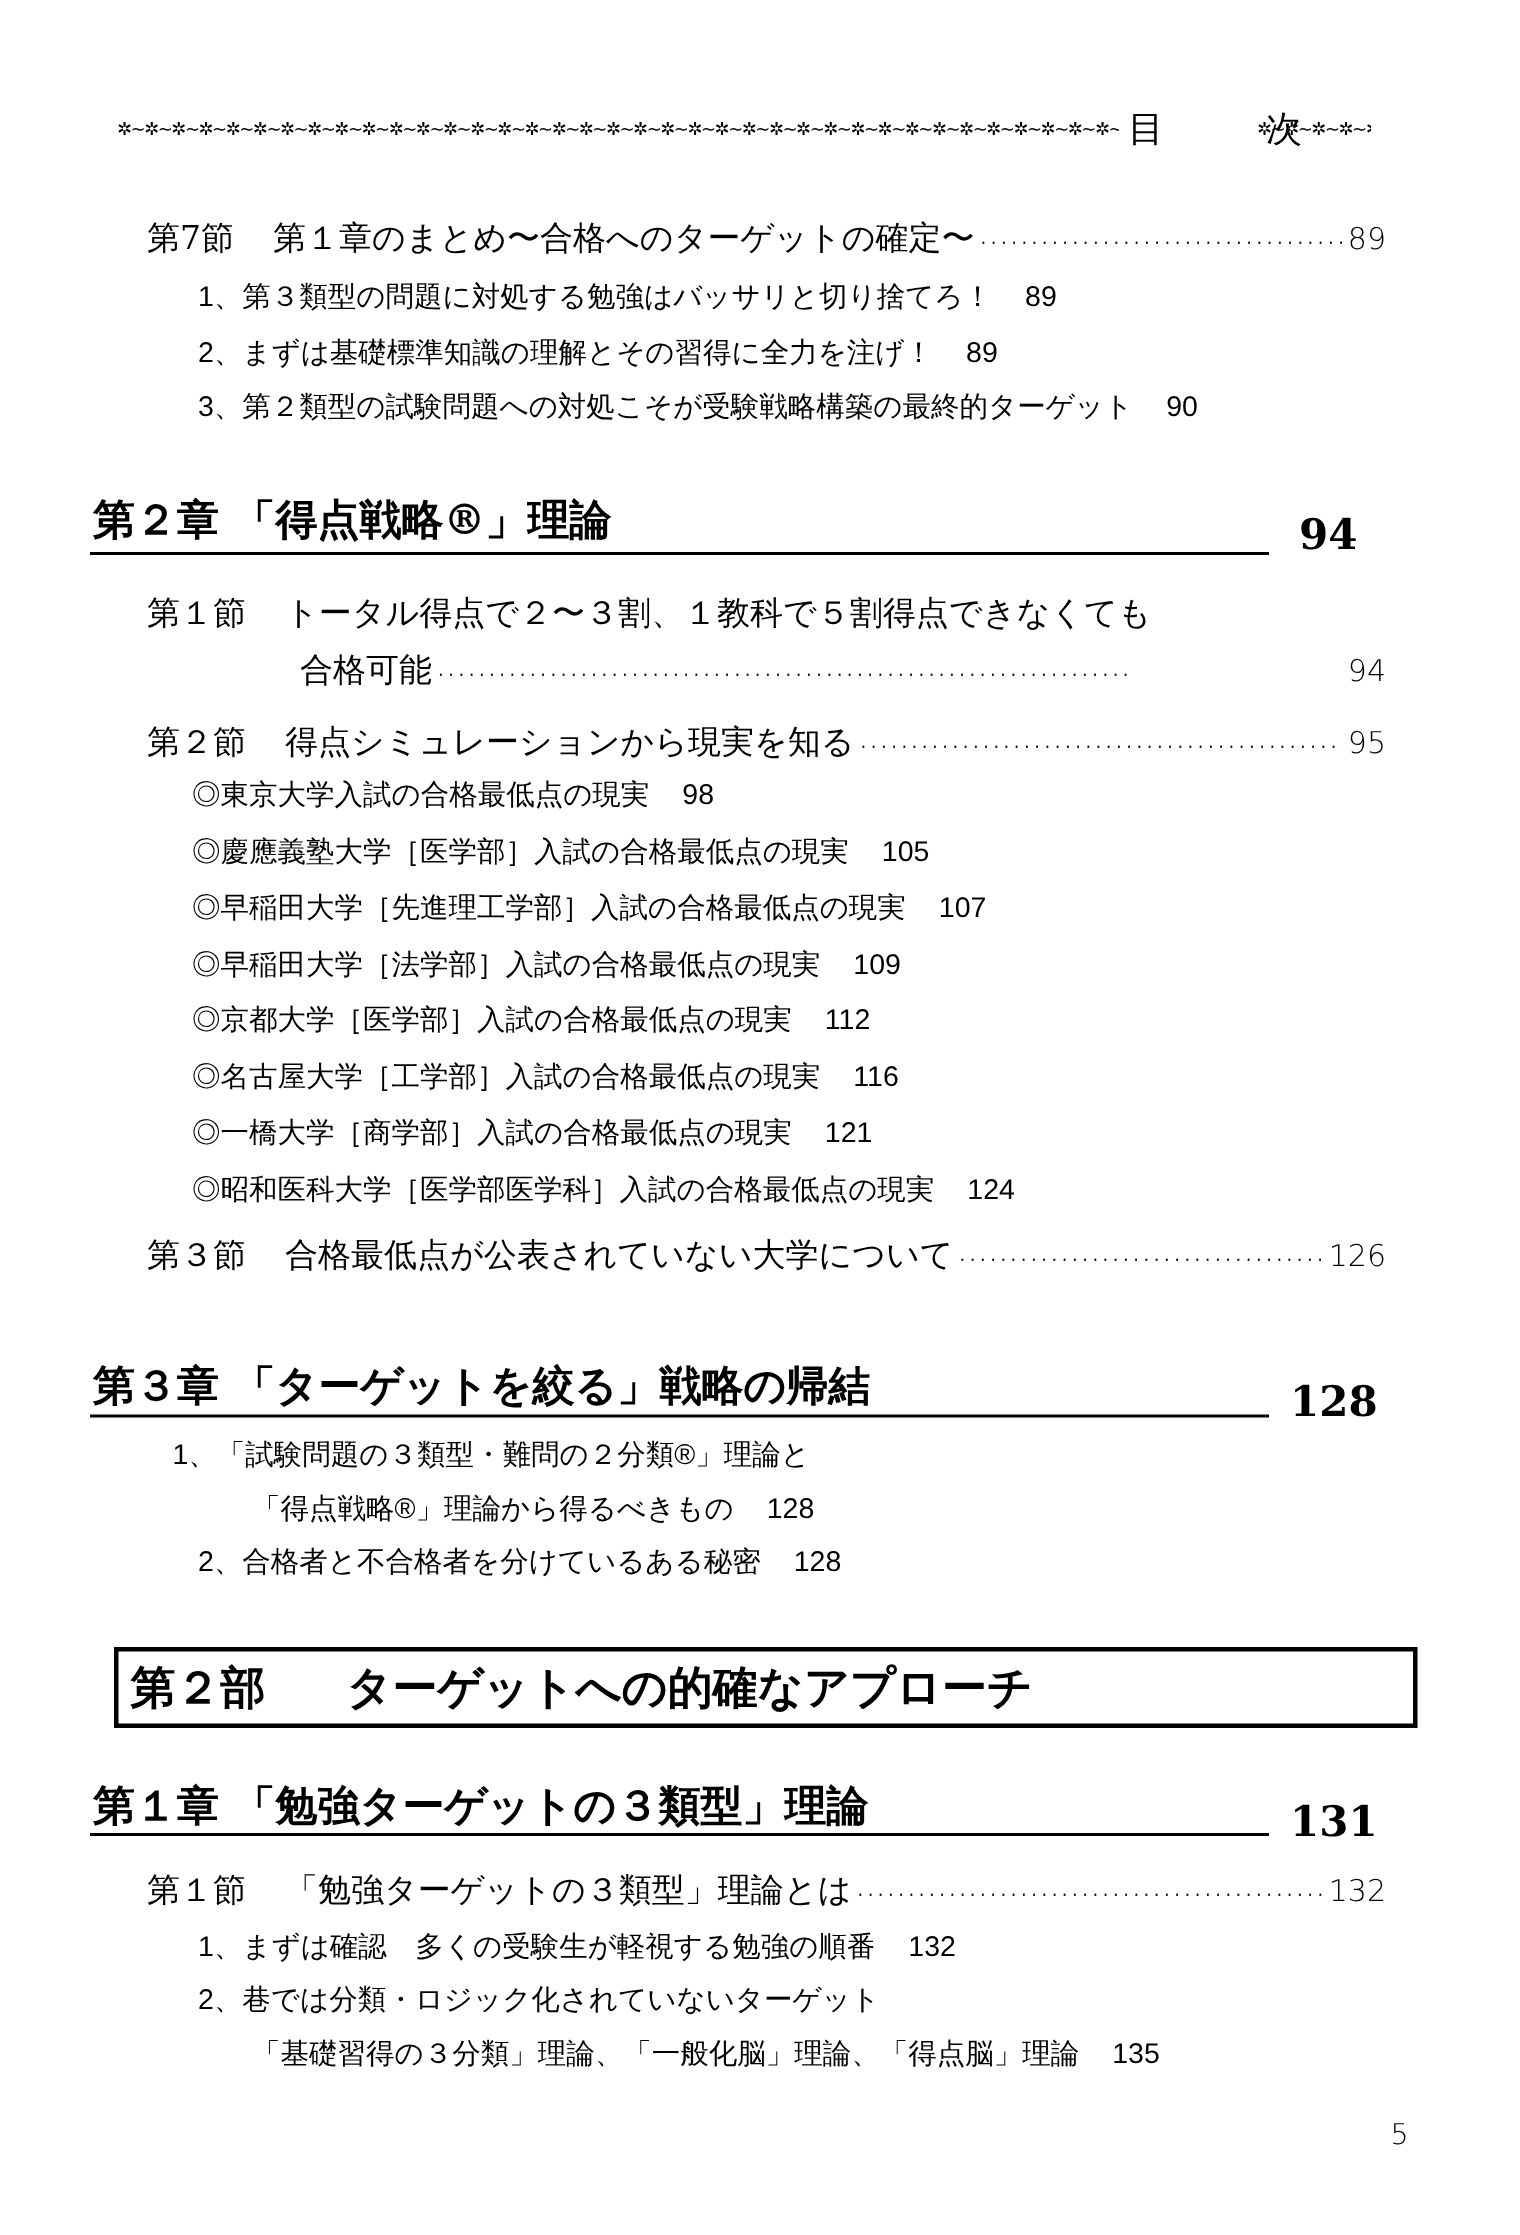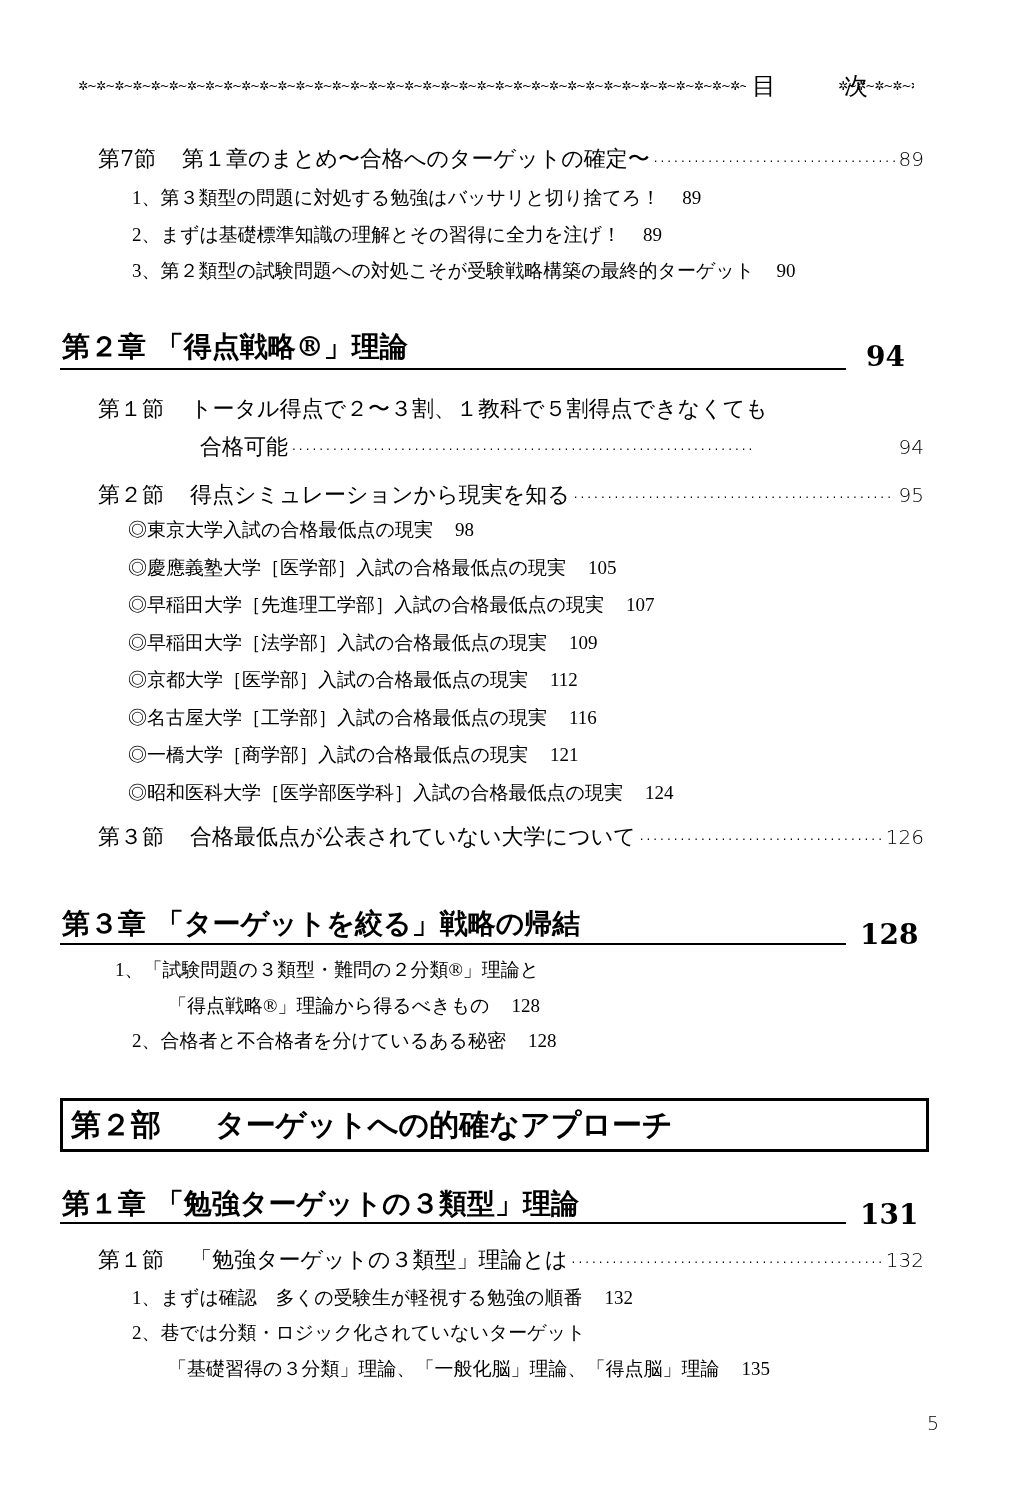--- a/index.html
+++ b/index.html
@@ -9,29 +9,29 @@
   
   .orn { position:absolute; top:78px; height:16px; overflow:hidden; font-size:12px; letter-spacing:-1px; color:#000; font-family:"DejaVu Sans", sans-serif; line-height:16px; }
   .hdr-title { position:absolute; top:70px; left:752px; font-size:24px; font-family:"DejaVu Serif", serif; letter-spacing:22px; }
 
   
   .sec { font-size:22px; font-family:"DejaVu Serif", serif; display:flex; align-items:baseline; }
   .sec .num { margin-right:26px; }
   .sec .dots { flex:1; overflow:hidden; font-family:"DejaVu Sans", sans-serif; font-size:12px; letter-spacing:3px; color:#000; margin:0 4px; }
   .sec .pg { font-family:"DejaVu Sans", sans-serif; font-size:20px; font-weight:300; }
 
-  .item { font-family:Liberation Serif, serif; font-size:19px; font-weight:300; }
+  .item { font-family:Liberation Sans, sans-serif; font-size:19px; font-weight:300; }
   .item .pg { margin-left:22px; }
 
   
   .chap { position:absolute; left:62px; font-family:"DejaVu Serif", serif; font-size:28px; font-weight:bold; }
   .chap-line { position:absolute; left:60px; width:786px; height:2px; background:#000; }
   .chap-pg { position:absolute; font-family:"DejaVu Serif", serif; font-size:28px; font-weight:bold; }
 
-  .part-box { position:absolute; left:60px; top:1098px; width:863px; height:48px; border:3px solid #000; }
+  .part-box { position:absolute; left:76px; top:1098px; width:863px; height:48px; border:3px solid #000; }
   .part-box .txt { position:absolute; left:8px; top:4px; font-family:"DejaVu Serif", serif; font-size:30px; font-weight:bold; white-space:nowrap; }
   .part-box .lbl { margin-right:54px; }
 
   .page-no { position:absolute; left:927px; top:1412px; font-family:"DejaVu Sans", sans-serif; font-size:19px; font-weight:300; }
 </style>
 </head>
 <body>
 
 <div class="orn" style="left:78px; width:668px;">✲~✲~✲~✲~✲~✲~✲~✲~✲~✲~✲~✲~✲~✲~✲~✲~✲~✲~✲~✲~✲~✲~✲~✲~✲~✲~✲~✲~✲~✲~✲~✲~✲~✲~✲~✲~✲~✲~✲~✲~✲~✲~✲~✲~✲~✲~</div>
 <div class="hdr-title">目　次</div>

